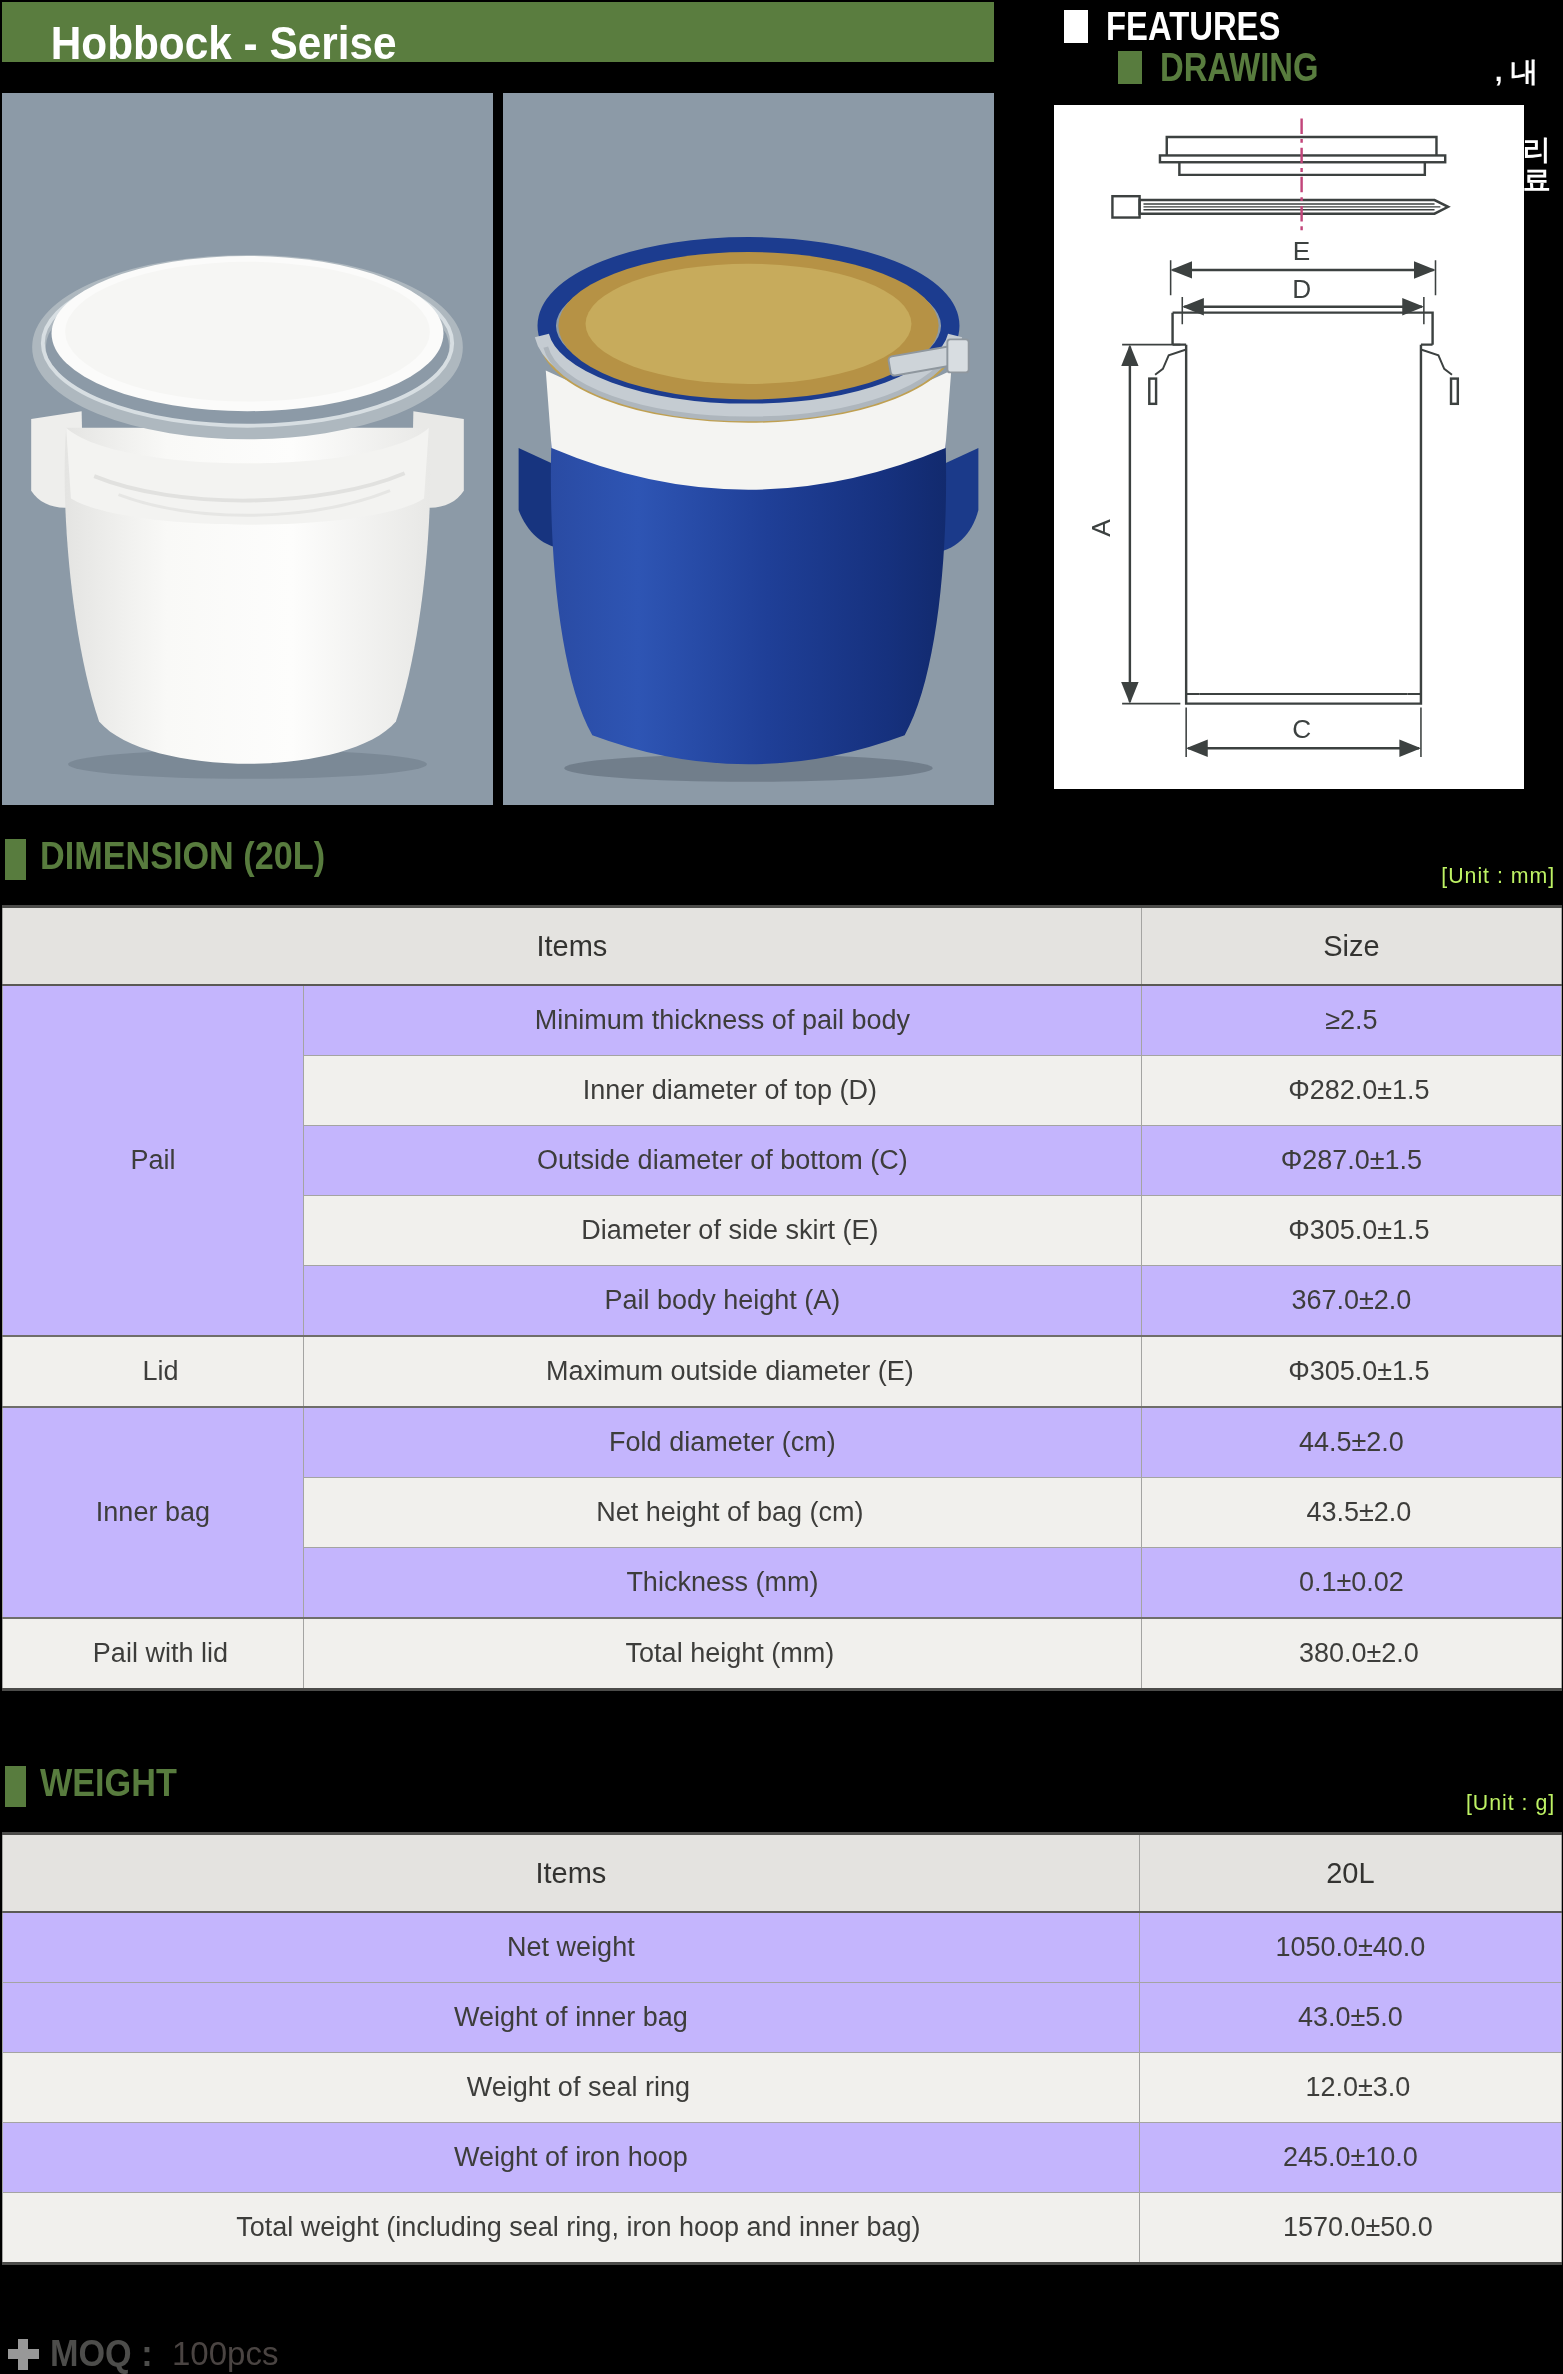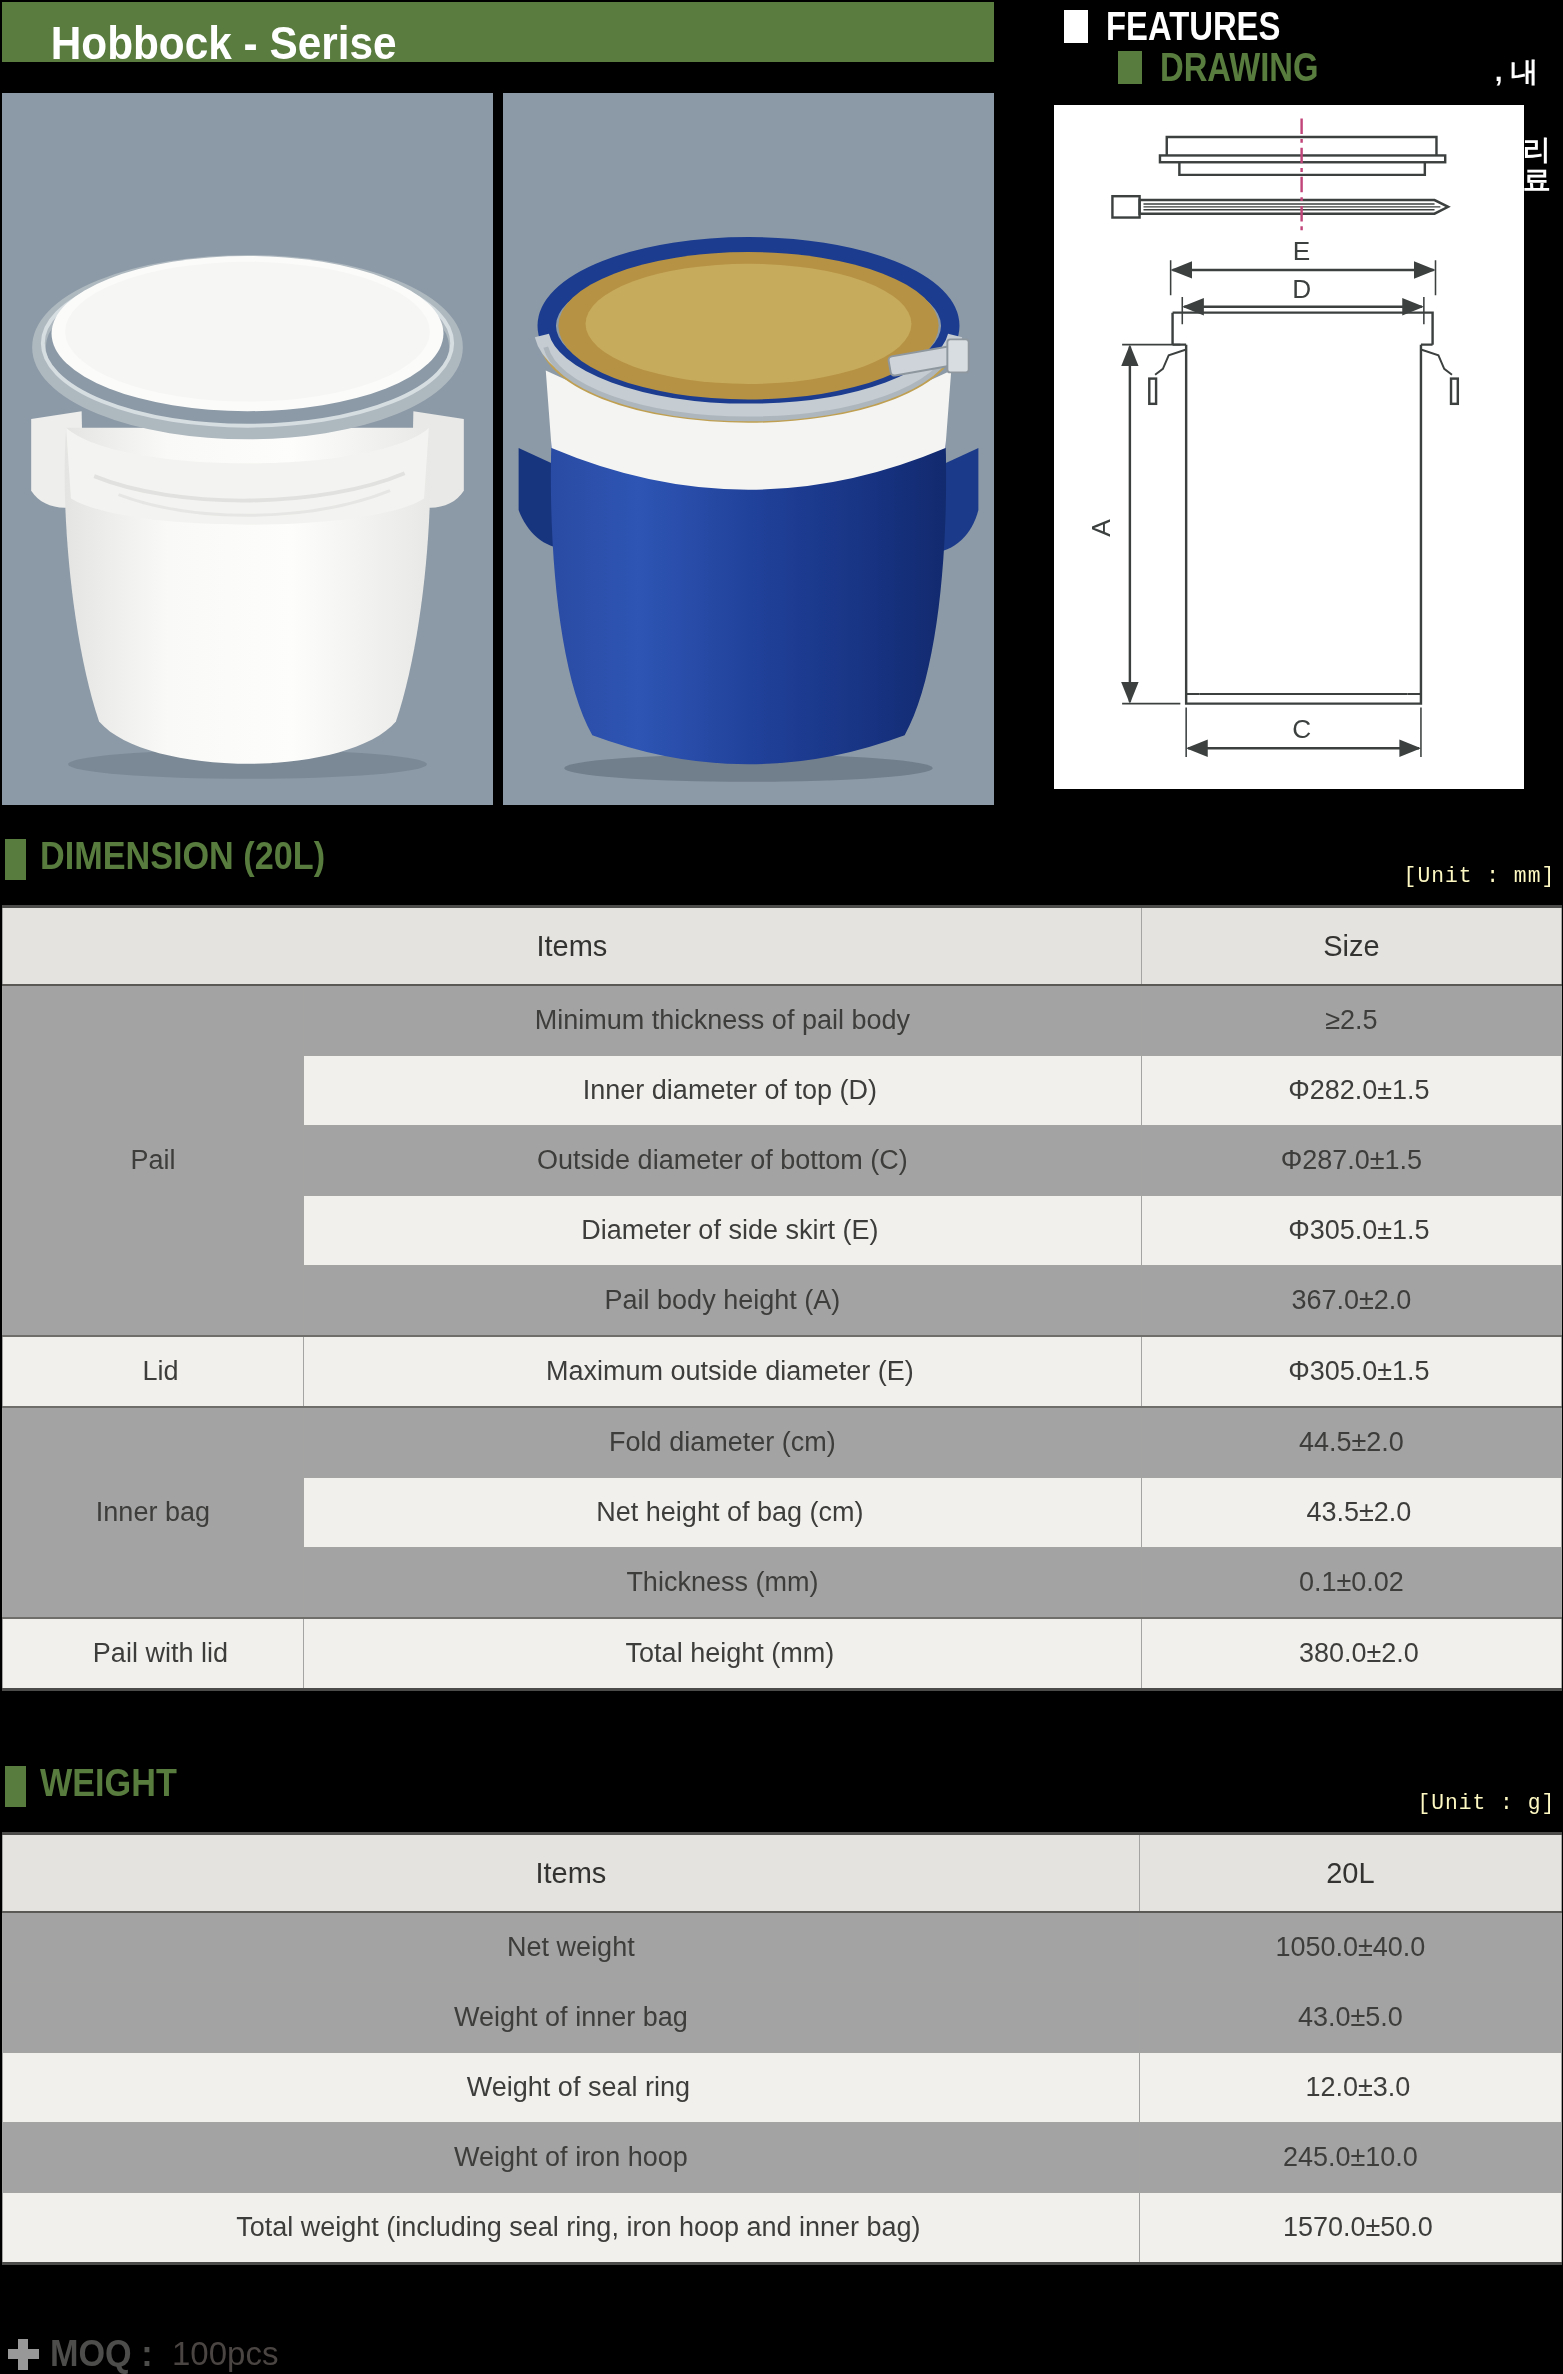--- a/index.html
+++ b/index.html
@@ -47,39 +47,39 @@
     position:absolute; left:1054px; top:105px; width:470px; height:684px;
     background:#fff;
   }
   
   .section-head { position:absolute; left:0; width:1563px; }
   .sh-dim    { top:835px; }
   .sh-weight { top:1762px; }
   .sh-square { position:absolute; left:4.9px; top:3.9px; width:21.3px; height:41px; background:#587c3e; }
   .sh-title  { position:absolute; left:40px; top:0; color:#587c3e; font-size:38px; font-weight:bold;
                white-space:nowrap; transform:scaleX(.9); transform-origin:left center; }
-  .sh-unit   { position:absolute; right:7.8px; top:29px; color:#fef9c3; font-size:21.3px; letter-spacing:1px;font-family:Liberation Mono, monospace; }
+  .sh-unit   { position:absolute; right:7.8px; top:29px; color:#bef264; font-size:21.3px; letter-spacing:1px; }
   
   .spec-table {
     position:absolute; left:1.9px; width:1559px;
     border-collapse:collapse; table-layout:fixed;
     border-top:3.9px solid #4c4c4a; border-bottom:3.9px solid #4c4c4a;
   }
   .t-dim    { top:905px; }
   .t-weight { top:1832px; }
   .spec-table th, .spec-table td {
     text-align:center; vertical-align:middle;
     border:1.9px solid #a4a4a2; overflow:hidden;
   }
   .spec-table thead th {
     height:74px; background:#e4e3e0; color:#333331;
     font-size:29px; font-weight:normal; border-bottom:2.9px solid #5a5955;text-align:center;
   }
   .spec-table td { height:67px; font-size:27px; color:#3d3d3b; }
-  td.w { background:#a3a3a3; }
+  td.w { background:#c4b5fd; }
   td.g { background:#f1f0ed;padding-left:16px; }
   tr.gb td { border-top:2.9px solid #6f6e6a; }
   
   .moq { position:absolute; left:7.8px; top:2333px; display:flex; align-items:center; }
   .plus-icon { position:relative; width:31px; height:31px; margin-right:11.6px; }
   .plus-icon::before { content:""; position:absolute; left:10.7px; top:0; width:9.7px; height:31px; background:#989898; }
   .plus-icon::after  { content:""; position:absolute; left:0; top:10.7px; width:31px; height:9.7px; background:#989898; }
   .moq-label { font-size:36px; font-weight:bold; color:#4d4d4b; margin-right:13.6px;
                transform:scaleX(.95); transform-origin:left center; }
   .moq-value { font-size:33px; color:#4a4442; }

